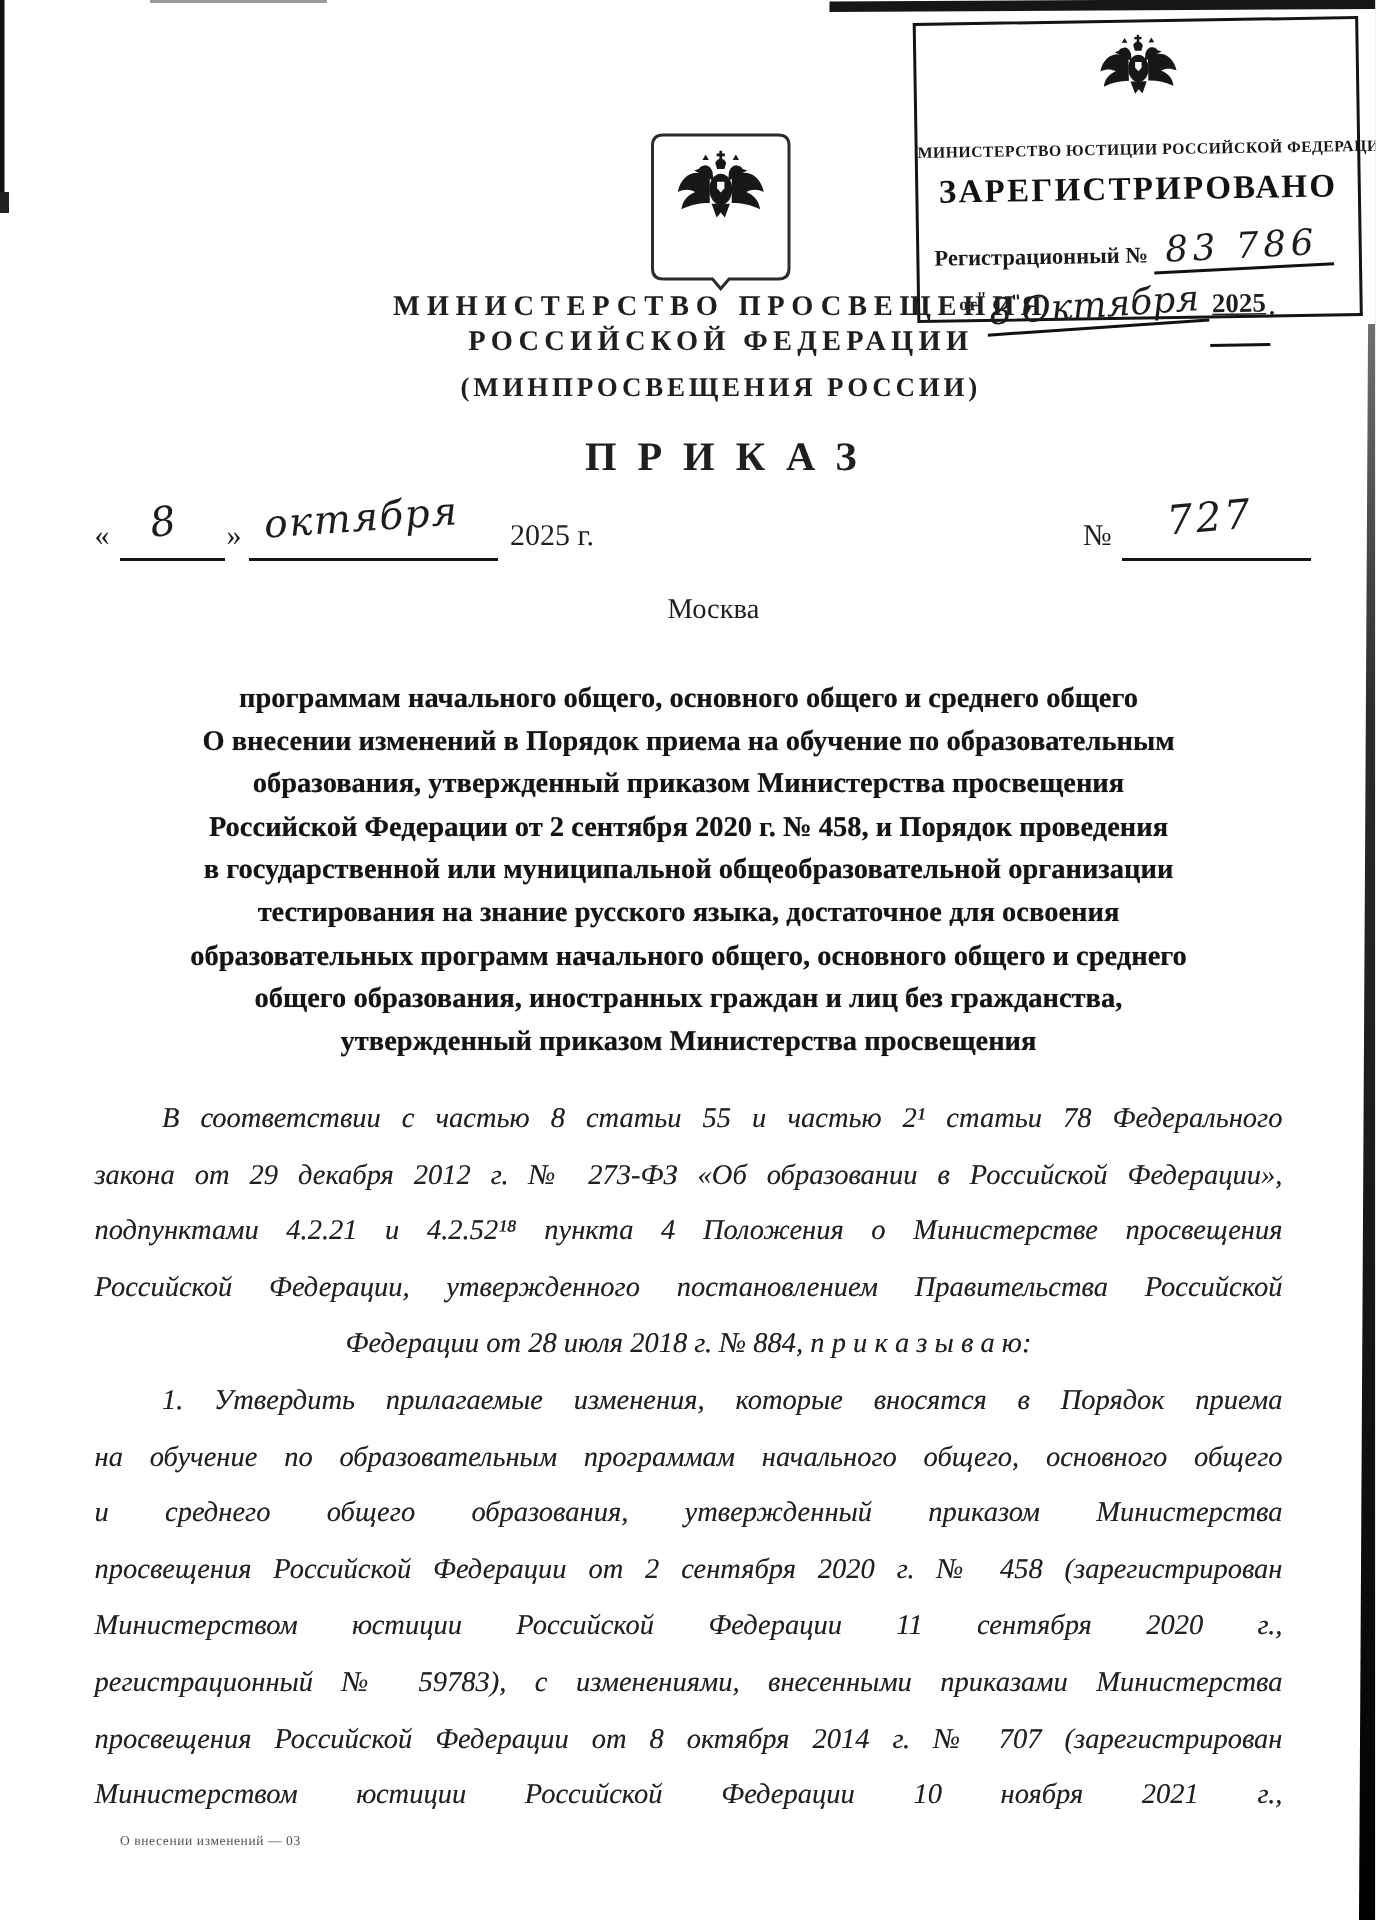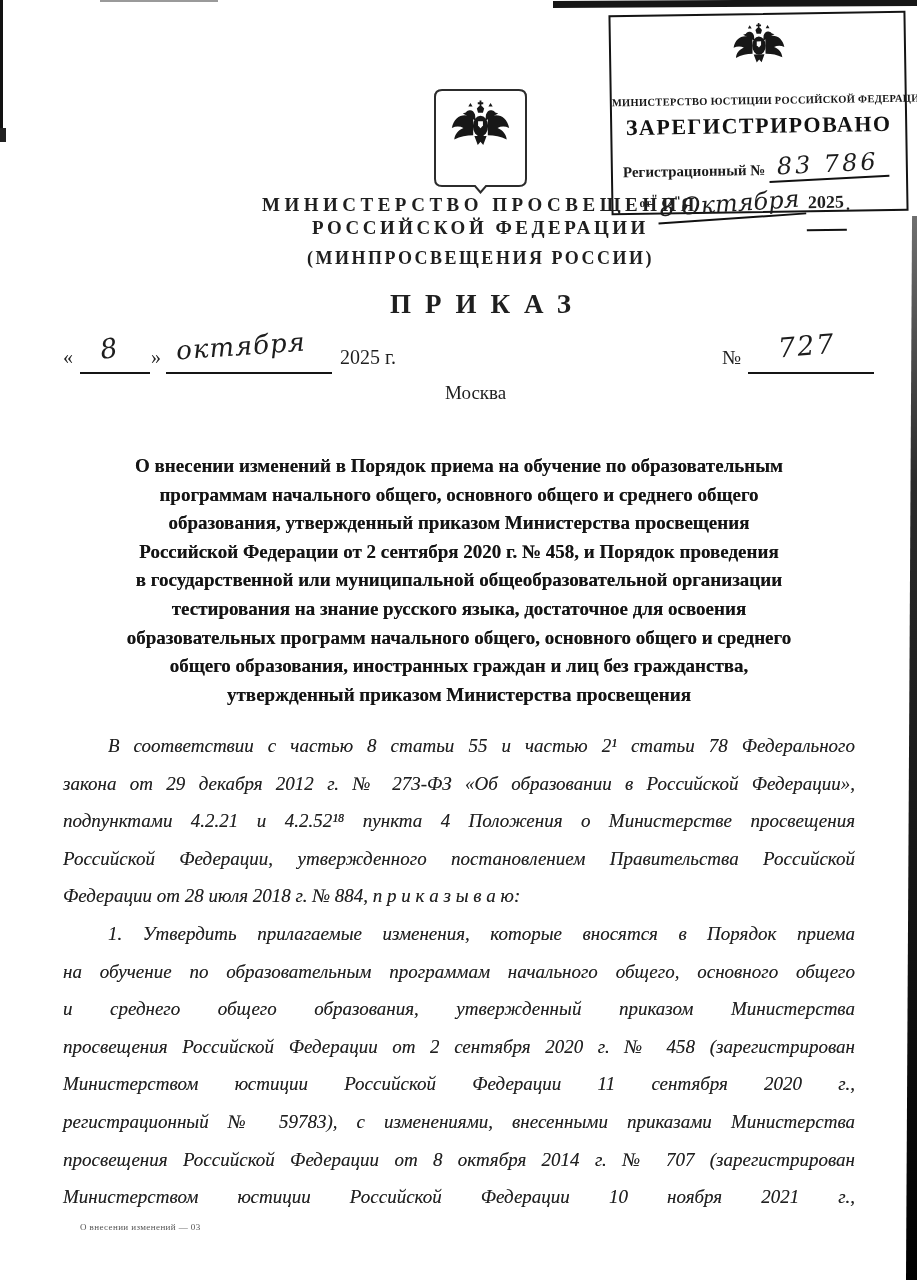--- a/index.html
+++ b/index.html
@@ -19,21 +19,21 @@
   
   .emblem-box{position:absolute;left:433px;top:88px;width:95px;height:106px;}
 
   
   .org-block{position:absolute;left:0;top:193px;width:917px;text-align:center;transform:translateX(22px);}
   .org-line1{font-size:19px;font-weight:bold;letter-spacing:4.5px;line-height:23px;}
   .org-line2{font-size:19px;font-weight:bold;letter-spacing:3.5px;line-height:23px;}
   .org-line3{font-size:18px;font-weight:bold;letter-spacing:2.5px;margin-top:9px;}
   .doc-type{position:absolute;left:0;top:289px;width:917px;text-align:center;transform:translateX(22px);
             font-size:27px;font-weight:bold;letter-spacing:14px;padding-left:14px;}
-  .city{position:absolute;left:445px;top:382px;font-size:19px;}
+  .city{position:absolute;left:445px;top:396px;font-size:19px;}
 
   
   .dl{position:absolute;font-size:20px;}
   .dl-oq{left:63px;top:346px;}
   .dl-cq{left:151px;top:346px;}
   .dl-year{left:340px;top:346px;}
   .dl-no{left:722px;top:346px;}
   .u{position:absolute;border-bottom:2px solid #151515;height:0;}
   .u-day{left:80px;top:372px;width:70px;}
   .u-month{left:166px;top:372px;width:166px;}
@@ -54,32 +54,32 @@
   .stamp-reg-row{position:absolute;left:10px;top:138px;white-space:nowrap;}
   .stamp-reg-label{font-size:15px;font-weight:bold;color:#1a1a1a;}
   .stamp-reg-value{display:inline-block;font-size:24px;border-bottom:2px solid #111;
       padding:0 10px 0 8px;margin-left:4px;transform:rotate(-2deg) translateY(-2px);letter-spacing:3px;}
   .stamp-date-row{position:absolute;left:26px;top:162px;white-space:nowrap;}
   .stamp-date-prefix{font-size:12px;font-weight:bold;vertical-align:6px;}
   .stamp-q{font-size:12px;vertical-align:10px;font-weight:bold;}
   .stamp-hw-group{display:inline-block;font-size:24px;border-bottom:2px solid #111;
       padding:0 6px 0 2px;transform:rotate(-3deg);}
   .stamp-year{display:inline-block;font-size:18px;font-weight:bold;border-bottom:2px solid #111;
-      padding:16px 2px;vertical-align:2px;}
+      padding:16px 2px;vertical-align:2px;text-decoration:underline;}
   .stamp-period{font-size:16px;font-weight:bold;}
 
   
   .title-block{position:absolute;left:85px;top:452px;width:748px;}
   .title-line{text-align:center;font-size:19px;font-weight:bold;line-height:28.6px;color:#141414;
       text-shadow:0 0 .5px rgba(0,0,0,.55);}
 
   
   .body-block{position:absolute;left:63px;top:727px;width:792px;font-style:italic;}
   .body-line{font-size:19px;line-height:37.6px;height:37.6px;white-space:normal;color:#202020;
-      text-shadow:0 0 .4px rgba(0,0,0,.4);text-align:left;}
+      text-shadow:0 0 .4px rgba(0,0,0,.4);text-align:center;}
   .body-line.j{text-align:justify;text-align-last:justify;}
   .body-line.ind{text-indent:45px;}
 
   
   .footer-note{position:absolute;left:80px;top:1222px;font-size:9px;letter-spacing:.4px;color:#333;opacity:.85;text-align:center;}
 </style>
 </head>
 <body>
 
 <svg width="0" height="0" style="position:absolute">
@@ -148,22 +148,22 @@
   <span class="dl dl-year" data-interactable="false">2025 г.</span>
   <span class="dl dl-no" data-interactable="false">№</span>
   <span class="hw hw-num" data-interactable="false">727</span>
   <div class="u u-day" data-interactable="false"></div>
   <div class="u u-month" data-interactable="false"></div>
   <div class="u u-num" data-interactable="false"></div>
 
   <div class="city" data-interactable="false">Москва</div>
 
   <div class="title-block" data-interactable="false">
+      <div class="title-line" data-interactable="false">программам начального общего, основного общего и среднего общего</div>
       <div class="title-line" data-interactable="false">О внесении изменений в Порядок приема на обучение по образовательным</div>
-      <div class="title-line" data-interactable="false">программам начального общего, основного общего и среднего общего</div>
       <div class="title-line" data-interactable="false">образования, утвержденный приказом Министерства просвещения</div>
       <div class="title-line" data-interactable="false">Российской Федерации от 2 сентября 2020 г. № 458, и Порядок проведения</div>
       <div class="title-line" data-interactable="false">в государственной или муниципальной общеобразовательной организации</div>
       <div class="title-line" data-interactable="false">тестирования на знание русского языка, достаточное для освоения</div>
       <div class="title-line" data-interactable="false">образовательных программ начального общего, основного общего и среднего</div>
       <div class="title-line" data-interactable="false">общего образования, иностранных граждан и лиц без гражданства,</div>
       <div class="title-line" data-interactable="false">утвержденный приказом Министерства просвещения</div>
     </div>
 
   <div class="body-block" data-interactable="false">

